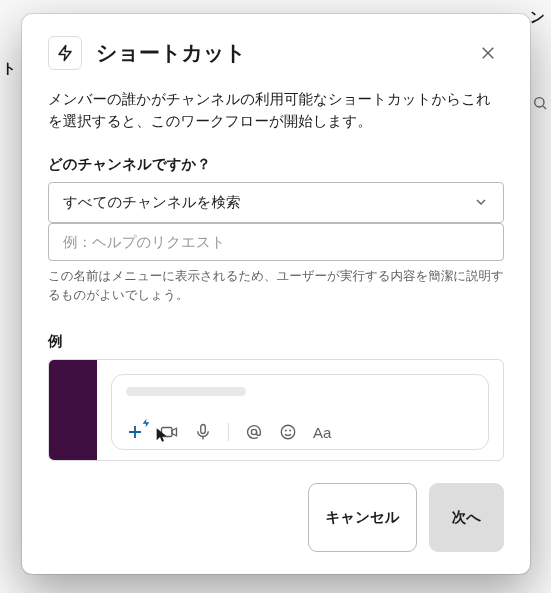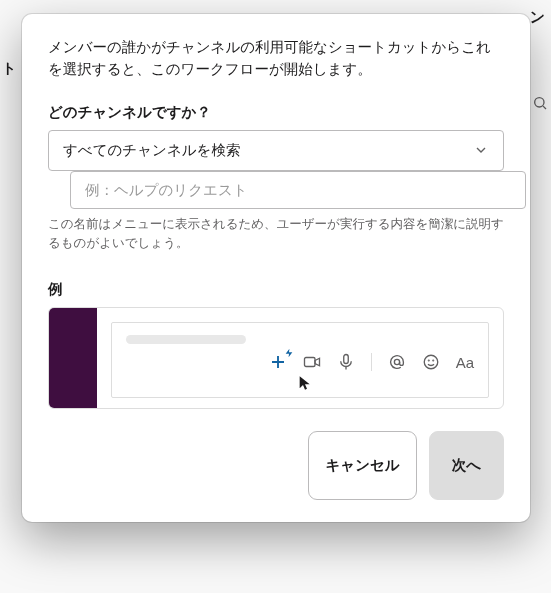--- a/index.html
+++ b/index.html
@@ -102,21 +102,20 @@
     .text-input {
       width: 100%;
       border: 1px solid #bbbabb;
       border-radius: 4px;
       padding: 10px 14px;
       font-size: 14.5px;
       color: #1d1c1d;
       outline: none;
       margin-bottom: 6px;
       font-family: inherit;
-      margin-left: 22px;
     }
     .text-input::placeholder { color: #999; }
     .help-text {
       font-size: 12.5px;
       color: #616061;
       line-height: 1.5;
       margin-bottom: 28px;
     }
     .example-box {
       border: 1px solid #dddddd;
@@ -133,24 +132,25 @@
     }
     .example-main {
       flex: 1;
       padding: 14px 14px 10px 14px;
       display: flex;
       flex-direction: column;
       position: relative;
     }
     .composer {
       border: 1px solid #dddddd;
-      border-radius: 2px;
+      border-radius: 12px;
       flex: 1;
       padding: 12px 14px 8px 14px;
       display: flex;
+      flex-direction: column;
       justify-content: space-between;
     }
     .composer-placeholder {
       width: 120px;
       height: 9px;
       background: #e8e8e8;
       border-radius: 5px;
     }
     .composer-toolbar {
       display: flex;
@@ -209,20 +209,34 @@
 <span class="partial-text-top">ン</span>
 <span class="partial-text-left">ト</span>
 <span class="search-icon-bg">
   <svg width="16" height="16" viewBox="0 0 24 24" fill="none" stroke="currentColor" stroke-width="2">
       <circle cx="11" cy="11" r="7"></circle>
       <line x1="21" y1="21" x2="16.65" y2="16.65"></line>
     </svg>
 </span>
 
 <div class="modal">
+  <div class="modal-header">
+    <div class="bolt-badge">
+      <svg width="18" height="18" viewBox="0 0 24 24" fill="none" stroke="#1d1c1d" stroke-width="2" stroke-linejoin="round">
+          <path d="M13 2 L4 14 L12 14 L11 22 L20 10 L12 10 Z"></path>
+        </svg>
+    </div>
+    <h1 class="modal-title">ショートカット</h1>
+    <div class="close-btn">
+      <svg width="18" height="18" viewBox="0 0 24 24" fill="none" stroke="currentColor" stroke-width="2">
+          <line x1="5" y1="5" x2="19" y2="19"></line>
+          <line x1="19" y1="5" x2="5" y2="19"></line>
+        </svg>
+    </div>
+  </div>
 
   <p class="modal-desc">メンバーの誰かがチャンネルの利用可能なショートカットからこれを選択すると、このワークフローが開始します。</p>
 
   <div class="field-label">どのチャンネルですか？</div>
   <div class="select-box">
     <span>すべてのチャンネルを検索</span>
     <span class="chev">
       <svg width="16" height="16" viewBox="0 0 24 24" fill="none" stroke="currentColor" stroke-width="2">
           <polyline points="6 9 12 15 18 9"></polyline>
         </svg>

